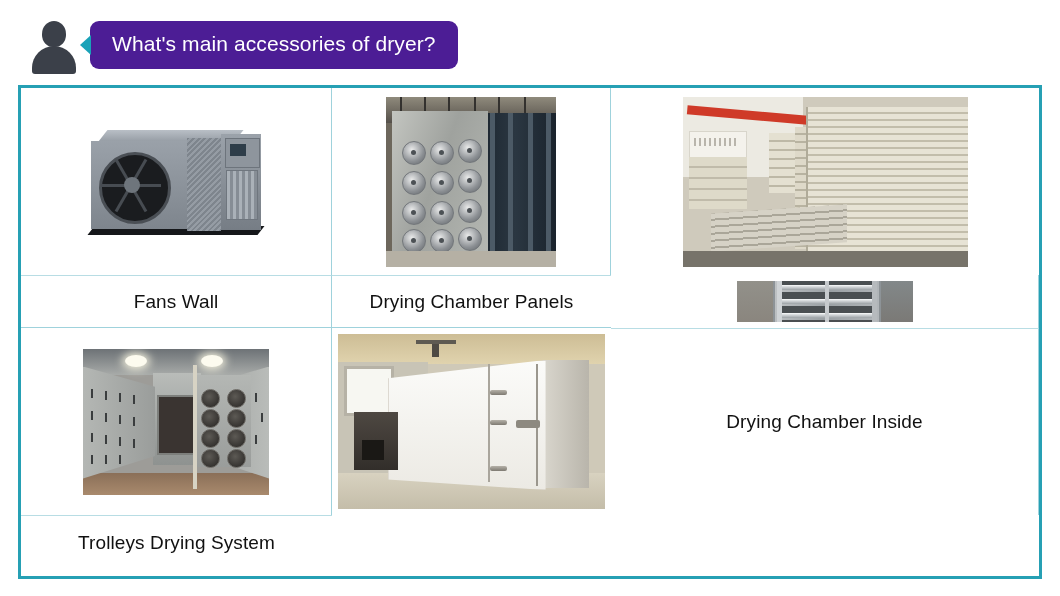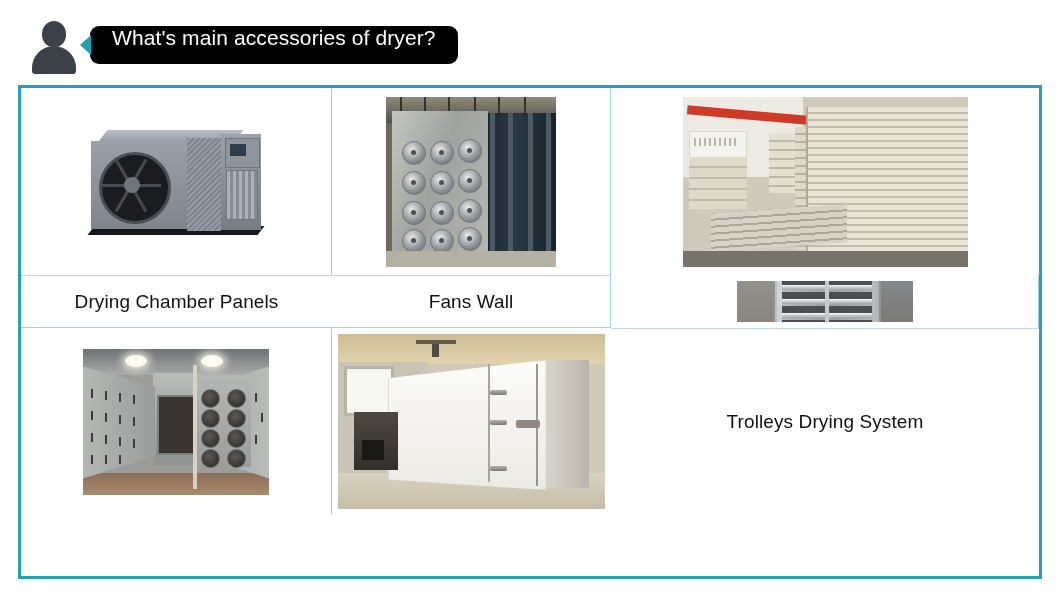--- a/index.html
+++ b/index.html
@@ -23,23 +23,23 @@
     position:absolute;left:12px;top:5px;width:24px;height:26px;
     border-radius:50% 50% 46% 46%;background:#3b4049;
   }
   .avatar .body{
     position:absolute;left:2px;top:30px;width:44px;height:28px;
     background:#3b4049;
     border-radius:22px 22px 3px 3px;
   }
   .bubble-wrap{position:relative;margin-left:12px;}
   .bubble{
-    background:#000000;
+    background:#4c1d95;
     border-radius:9px;
-    padding:0 22px 13px 22px;
+    padding:11px 22px 13px 22px;
     color:#ffffff;
     font-size:21px;
     line-height:1.15;
     white-space:nowrap;
     letter-spacing:.1px;
   }
   .bubble-tail{
     position:absolute;left:-10px;top:50%;transform:translateY(-50%);
     width:0;height:0;
     border-top:10px solid transparent;
@@ -436,25 +436,25 @@
         <div class="leftpanels"></div>
         <div class="smallstack"></div>
         <div class="midstack"></div>
         <div class="bigstack"></div>
         <div class="flatpile"></div>
         <div class="ground"></div>
       </div>
     </div>
   </div>
 
+  <div class="cell cap rowdiv">
+    <span>Fans Wall</span>
+  </div>
   <div class="cell cap rowdiv last">
     <span>Drying Chamber Panels</span>
-  </div>
-  <div class="cell cap rowdiv">
-    <span>Fans Wall</span>
   </div>
 
   <div class="cell pic">
     <div class="photo">
       <div class="ph-inner p4">
         <div class="bgleft"></div>
         <div class="bgright"></div>
         <div class="wintop"></div>
         <div class="floor"></div>
         <div class="trolley">
@@ -544,17 +544,20 @@
         <div class="doorline2"></div>
         <div class="hinge" style="left:152px;top:56px"></div>
         <div class="hinge" style="left:152px;top:86px"></div>
         <div class="hinge" style="left:152px;top:132px"></div>
         <div class="handle"></div>
         <div class="unit"></div>
       </div>
     </div>
   </div>
 
+  <div class="cell cap capbot">
+    <span>Drying Chamber Inside</span>
+  </div>
   <div class="cell cap capbot last">
     <span>Trolleys Drying System</span>
   </div>
 
 </div>
 
 </body></html>

